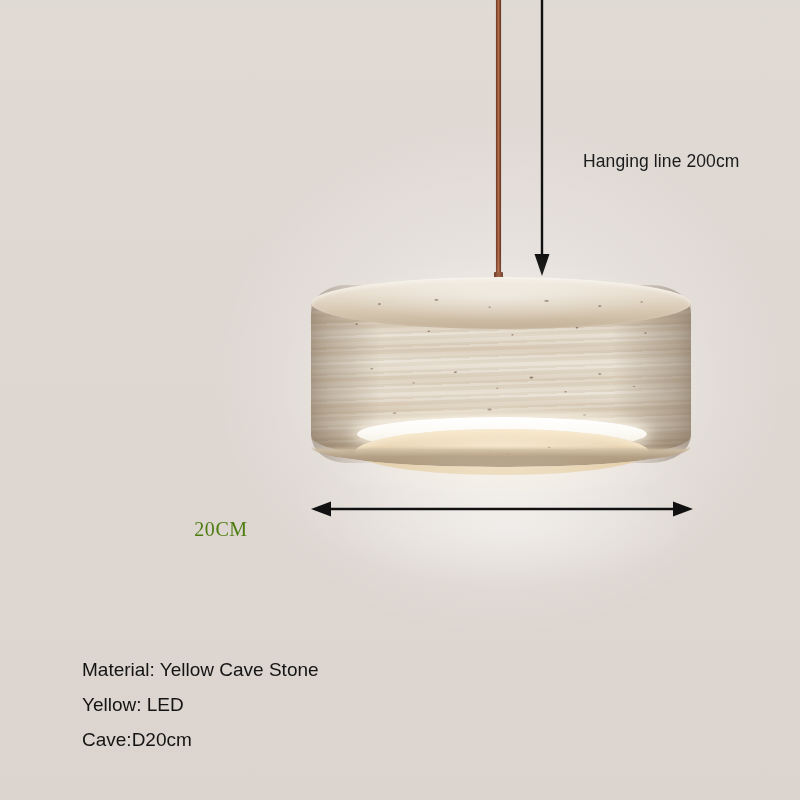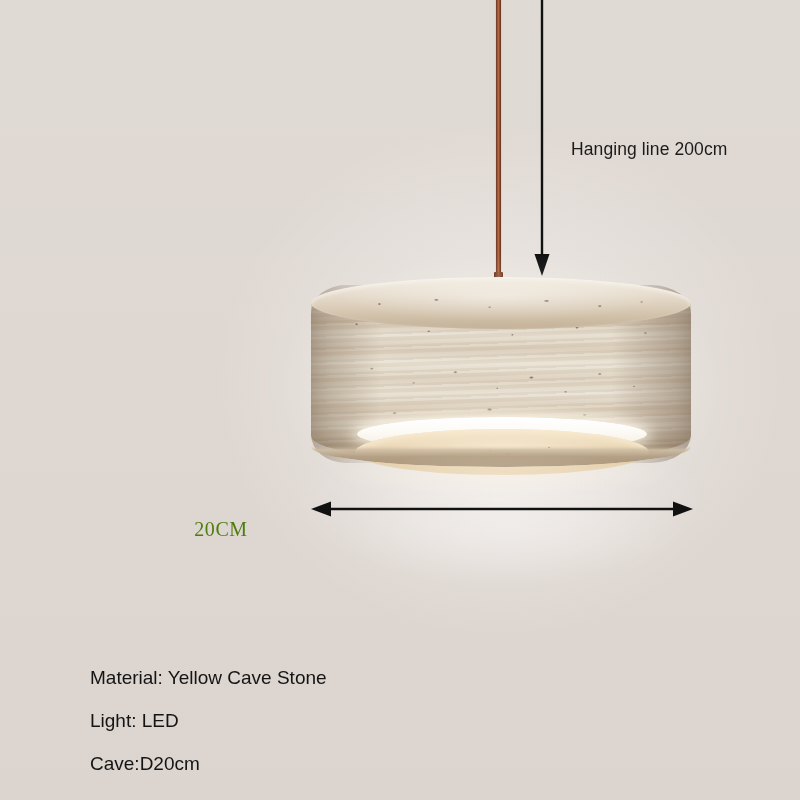--- a/index.html
+++ b/index.html
@@ -46,21 +46,21 @@
 
   
   .ann-arrow{position:absolute;left:516px;top:-4px;width:54px;height:292px;}
   .ann-arrow svg{display:block;}
 
   .ann-text{
     position:absolute;left:567px;top:133px;
     color:#1b1b1b;font-size:17.5px;line-height:25px;
     letter-spacing:.1px;white-space:nowrap;
   }
-  .ann-text div{margin:4px;padding:0;}
+  .ann-text div{margin:16px;padding:0;}
 
   
   .lamp{
     position:absolute;left:311px;top:277px;width:380px;height:200px;
   }
   
   .lamp-halo{
     position:absolute;left:-40px;top:-26px;width:460px;height:250px;
     background:radial-gradient(ellipse at 50% 55%, rgba(255,250,240,.45) 0%, rgba(255,250,240,0) 70%);
     pointer-events:none;
@@ -192,21 +192,21 @@
     color:#4d7c0f;font-family:"Liberation Serif", serif;
     font-size:20px;letter-spacing:.6px;padding-left:20px;
   }
   .dim-label span{position:relative;left:-199px;}
 
   
   .specs{
     position:absolute;left:78px;top:650px;
     color:#141414;font-size:19px;line-height:31px;white-space:nowrap;
   }
-  .specs div{margin:12px;padding:0;}
+  .specs div{margin:4px;padding:0;}
 </style>
 </head>
 <body>
 
 <div id="stage">
 
   <div class="backdrop"></div>
   <div class="wall-smudge"></div>
 
   <div class="cord"></div>
@@ -242,17 +242,17 @@
       <polygon points="6,15 26,7.5 26,22.5" fill="#111111"></polygon>
       <polygon points="388,15 368,7.5 368,22.5" fill="#111111"></polygon>
     </svg>
   </div>
   <div class="dim-label">
     <span>20CM</span>
   </div>
 
   <div class="specs">
     <div>Material: Yellow Cave Stone</div>
-    <div>Light: LED</div>
+    <div>Yellow: LED</div>
     <div>Cave:D20cm</div>
   </div>
 
 </div>
 
 </body></html>

